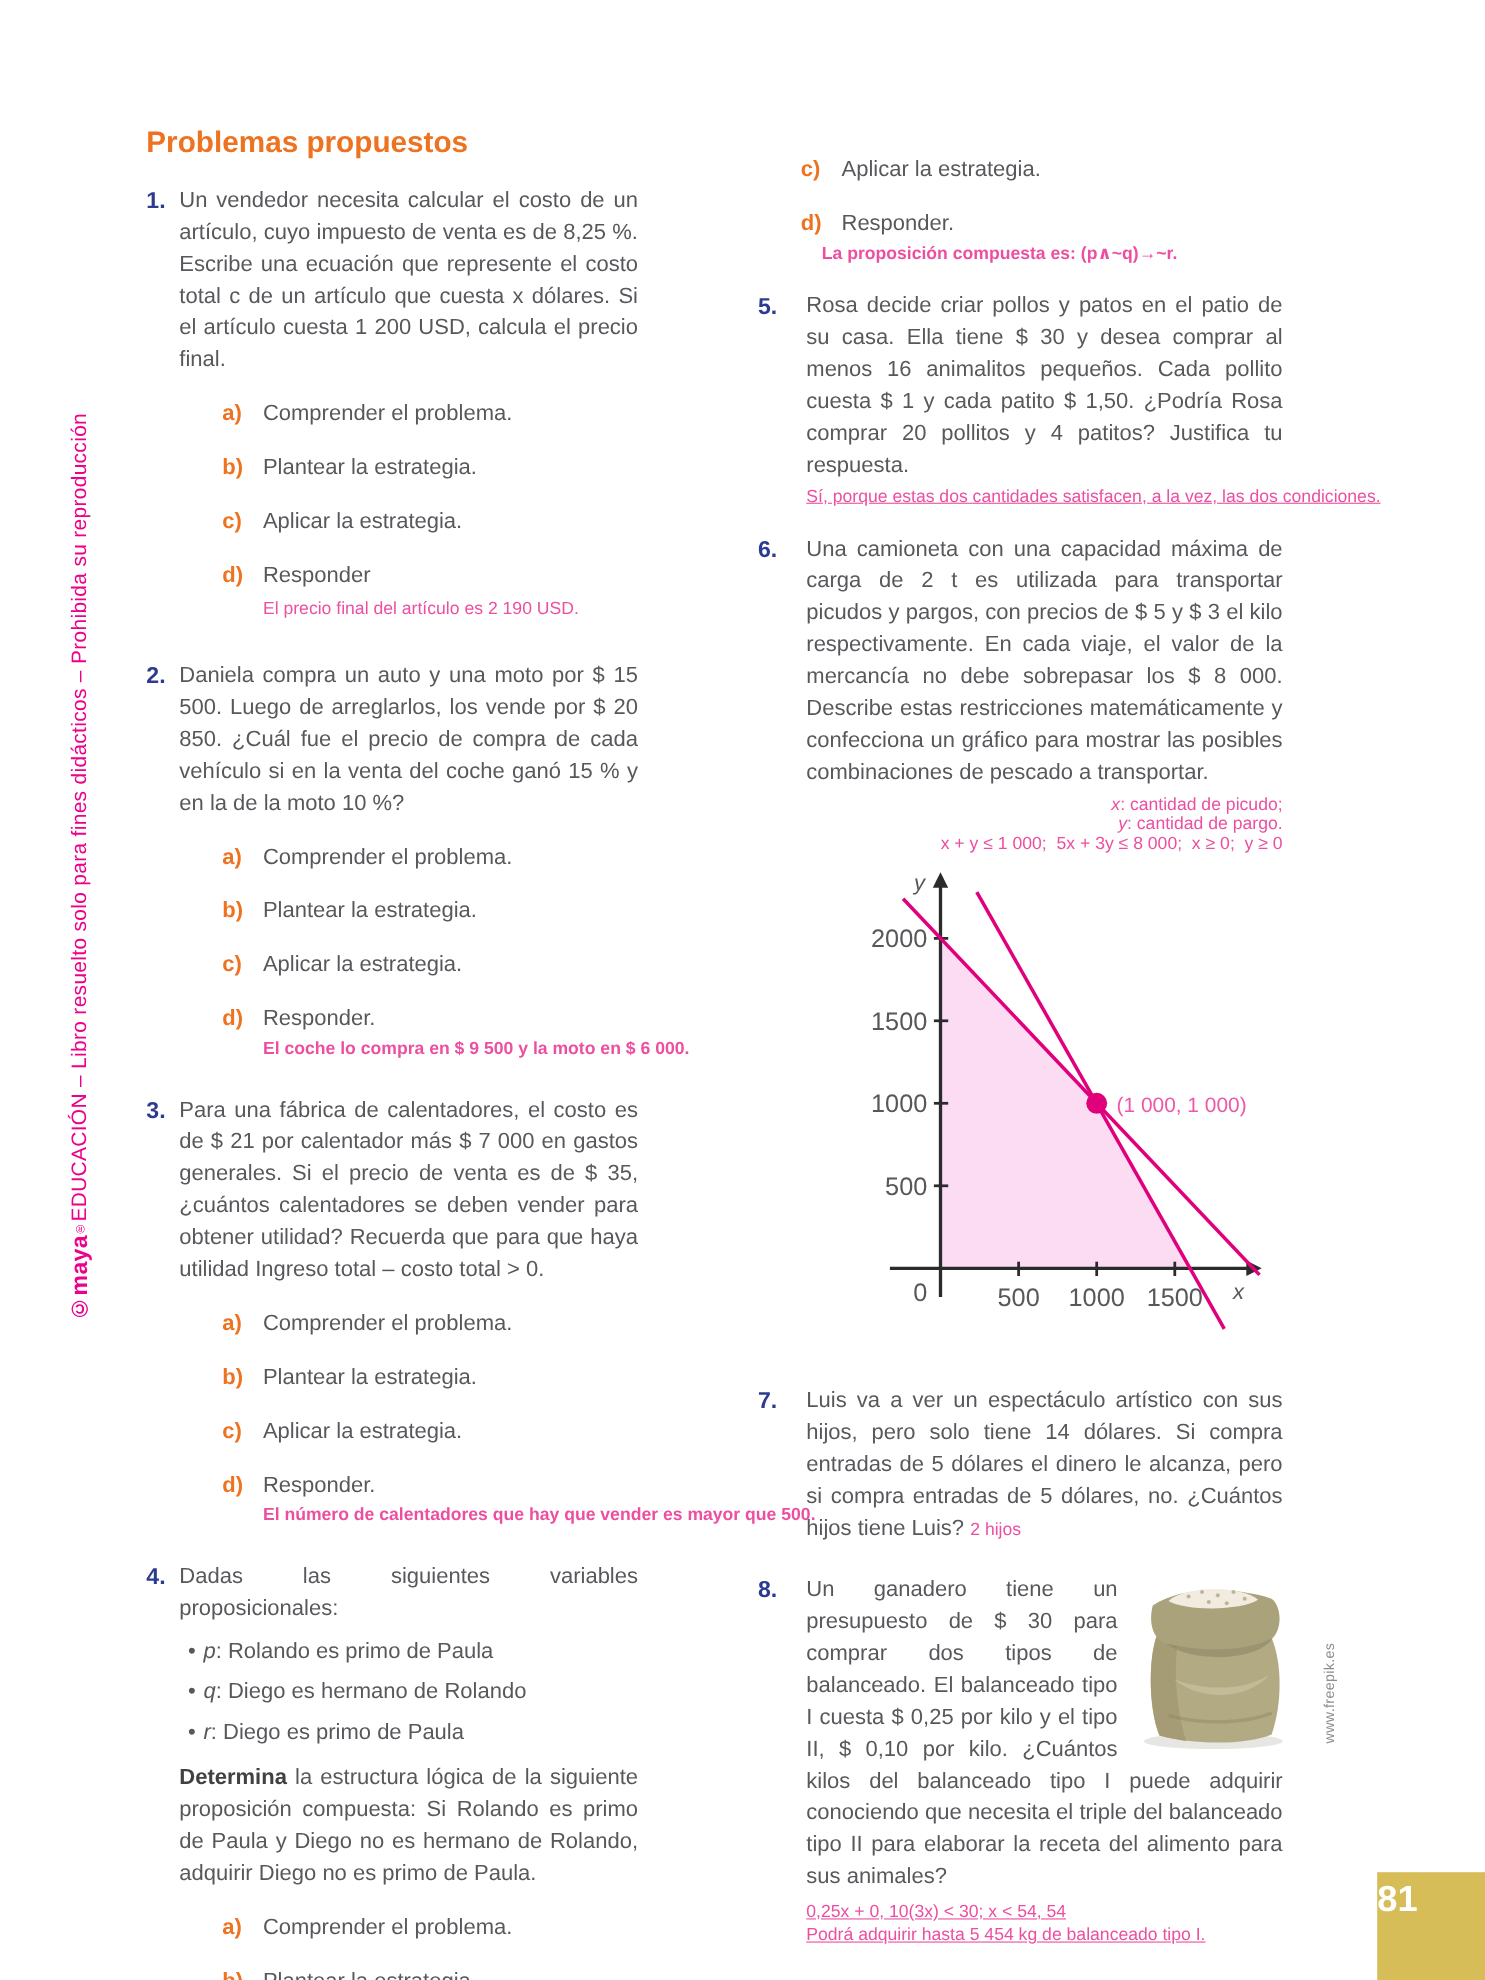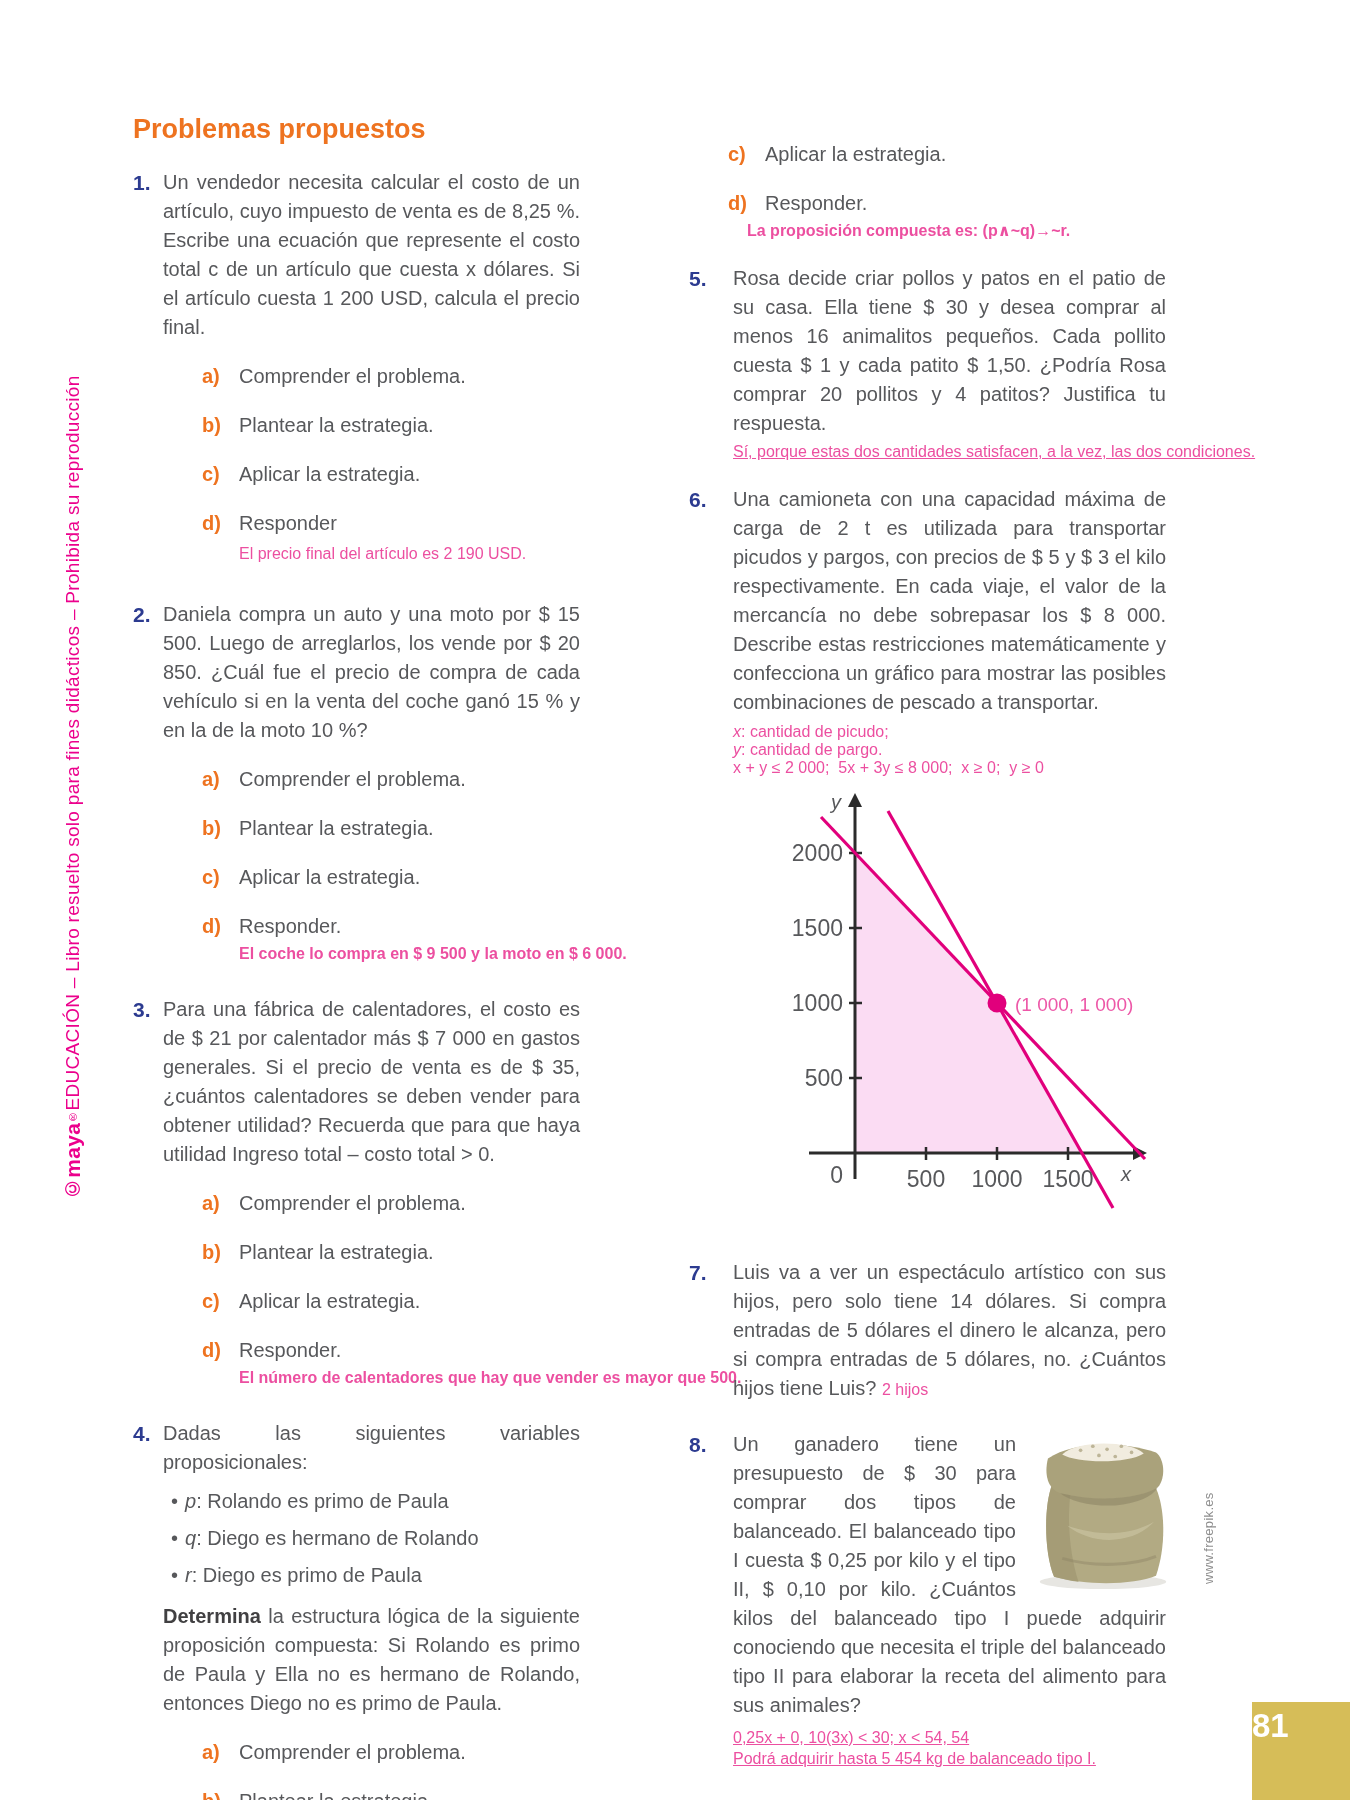--- a/index.html
+++ b/index.html
@@ -27,21 +27,21 @@
   .col-right .pnum{width:44px;}
   .pbody{flex:1;min-width:0;}
   .ptext{font-size:20px;line-height:29px;text-align:justify;margin:0;}
   .step{display:flex;margin:20px 0 0 39px;font-size:20px;line-height:29px;}
   .steps-top .step:first-child{margin-top:12px;}
   .slab{flex:none;width:37px;color:#ee7320;font-weight:bold;}
   .ans-inline{color:#ec4fa0;font-size:16px;white-space:nowrap;}
   .ans-below{color:#ec4fa0;font-size:16px;line-height:19px;margin:3px 0 0 76px;white-space:nowrap;font-weight:bold;}
   .ans-below.tight{margin-left:58px;}
   .ans-line{color:#ec4fa0;font-size:16px;line-height:19px;margin:4px 0 0 44px;white-space:nowrap;text-decoration:underline;}
-  .notes{margin:6px 0 0 44px;}
+  .notes{margin:6px 0 0 44px;text-align:right;}
   .note{color:#ec4fa0;font-size:16px;line-height:18px;white-space:pre;}
   .note i{font-style:italic;}
   .bullets{margin:10px 0 0 8px;}
   .bullet{font-size:20px;line-height:29px;margin-top:8px;}
   .bullet .dot{display:inline-block;width:14px;}
   .determina{font-size:20px;line-height:29px;text-align:justify;margin:12px 0 0 0;}
   .determina b{color:#414042;}
   
   .chartwrap{margin:14px 0 0 2px;}
   
@@ -145,21 +145,21 @@
 
     <div class="prob">
       <span class="pnum">4.</span>
       <div class="pbody">
         <p class="ptext">Dadas las siguientes variables proposicionales:</p>
         <div class="bullets">
           <div class="bullet"><span class="dot">•</span><i>p</i><span>: Rolando es primo de Paula</span></div>
           <div class="bullet"><span class="dot">•</span><i>q</i><span>: Diego es hermano de Rolando</span></div>
           <div class="bullet"><span class="dot">•</span><i>r</i><span>: Diego es primo de Paula</span></div>
         </div>
-        <p class="determina"><b>Determina</b><span> la estructura lógica de la siguiente proposición compuesta: Si Rolando es primo de Paula y Ella no es hermano de Rolando, entonces Diego no es primo de Paula.</span></p>
+        <p class="determina"><b>Determina</b><span> la estructura lógica de la siguiente proposición compuesta: Si Rolando es primo de Paula y Diego no es hermano de Rolando, adquirir Diego no es primo de Paula.</span></p>
         <div class="step">
             <span class="slab">a)</span>
             <span>Comprender el problema.</span>
           </div>
         <div class="step">
             <span class="slab">b)</span>
             <span>Plantear la estrategia.</span>
           </div>
       </div>
     </div>
@@ -189,21 +189,21 @@
 
     <div class="prob" style="margin-top:24px;">
       <span class="pnum">6.</span>
       <div class="pbody">
         <p class="ptext">Una camioneta con una capacidad máxima de carga de 2 t es utilizada para transportar picudos y pargos, con precios de $ 5 y $ 3 el kilo respectivamente. En cada viaje, el valor de la mercancía no debe sobrepasar los $ 8 000. Describe estas restricciones matemáticamente y confecciona un gráfico para mostrar las posibles combinaciones de pescado a transportar.</p>
       </div>
     </div>
     <div class="notes">
       <div class="note"><i>x</i><span>: cantidad de picudo;</span></div>
       <div class="note"><i>y</i><span>: cantidad de pargo.</span></div>
-      <div class="note"><i></i><span>x + y ≤ 2 000;  5x + 3y ≤ 8 000;  x ≥ 0;  y ≥ 0</span></div>
+      <div class="note"><i></i><span>x + y ≤ 1 000;  5x + 3y ≤ 8 000;  x ≥ 0;  y ≥ 0</span></div>
     </div>
 
     <div class="chartwrap">
       <svg width="470" height="445" viewBox="0 0 470 445">
 
         <polygon points="164,362 164,62 306,212 391,362" fill="#fbdcf3"></polygon>
 
         <line x1="118" y1="362" x2="444" y2="362" stroke="#2b2b2b" stroke-width="3"></line>
         <polygon points="442,355 456,362 442,369" fill="#2b2b2b"></polygon>
         <line x1="164" y1="14" x2="164" y2="388" stroke="#2b2b2b" stroke-width="3"></line>

